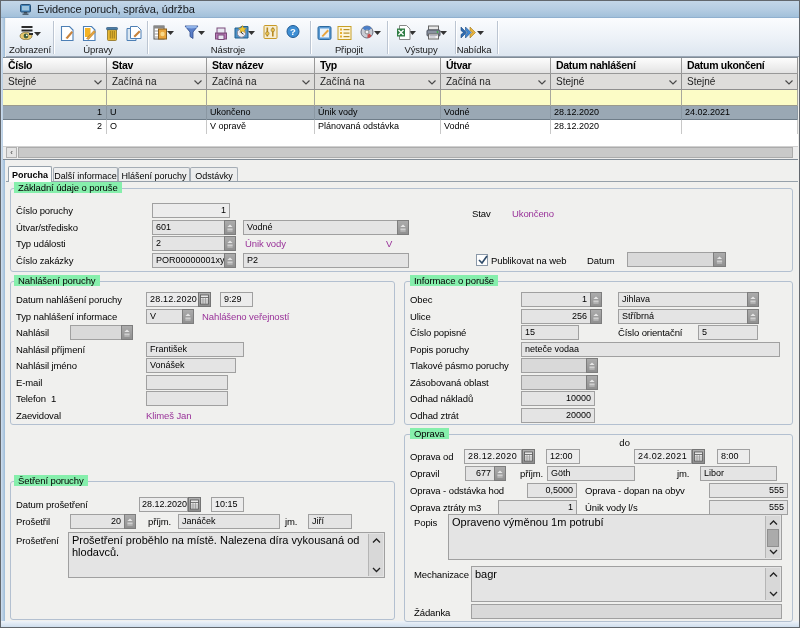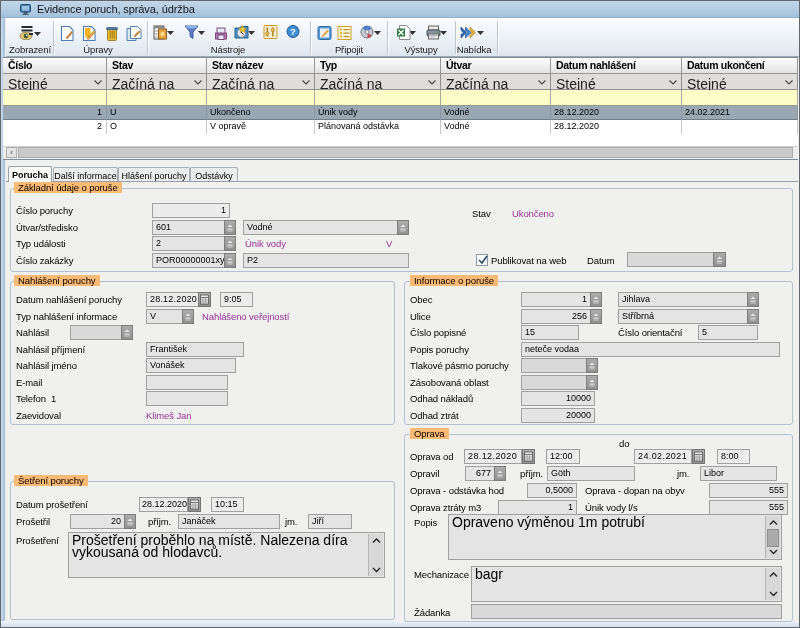--- a/index.html
+++ b/index.html
@@ -6,29 +6,29 @@
 .abs{position:absolute;}
 .lbl{position:absolute;font-size:9.5px;letter-spacing:-0.1px;white-space:nowrap;}
 .pur{color:#993299;}
 .tb{position:absolute;background:#e4e4e4;border:1px solid #a0a0a0;font-size:9px;line-height:13px;padding:0 3px;white-space:nowrap;overflow:hidden;height:15px;}
 .tb.lt{background:#ececec;}
 .tb.gy{background:#d9d9d9;}
 .tb.ra{text-align:right;}
 .spin{position:absolute;background:linear-gradient(#acacac,#909090);border:1px solid #7d7d7d;height:15px;}
 .cal{position:absolute;background:linear-gradient(#b0b0b0,#8f8f8f);border:1px solid #757575;height:15px;}
 .grp{position:absolute;border:1px solid #b3c0d0;border-radius:3px;}
-.glab{position:absolute;background:#fdba74;padding:0 4px;font-size:9.5px;letter-spacing:-0.1px;white-space:nowrap;}
-.ta{position:absolute;background:#e4e4e4;border:1px solid #a0a0a0;font-size:14px;line-height:12px;padding:1px 3px;}
+.glab{position:absolute;background:#86efac;padding:0 4px;font-size:9.5px;letter-spacing:-0.1px;white-space:nowrap;}
+.ta{position:absolute;background:#e4e4e4;border:1px solid #a0a0a0;font-size:11px;line-height:12px;padding:1px 3px;}
 .sb{position:absolute;top:1px;bottom:1px;right:1px;width:15px;background:#d8d8d8;border-left:1px solid #b5b5b5;}
 .sb .up,.sb .dn{position:absolute;left:0;width:100%;height:13px;text-align:center;color:#111;}
 .sb svg{display:block;margin:4px auto 0;}
 .sb .up{top:0;} .sb .dn{bottom:0;}
 .sb .th{position:absolute;left:1px;right:1px;top:13px;height:18px;background:#ababab;border:1px solid #8f8f8f;}
 .hdcell{position:absolute;top:0;height:15px;border-right:1px solid #989898;font-weight:bold;font-size:10.5px;letter-spacing:-0.3px;padding:1px 0 0 5px;}
-.ficell{position:absolute;top:0;height:16px;border-right:1px solid #8f8f8f;padding:2px 0 0 5px;font-size:14px;color:#222;}
+.ficell{position:absolute;top:0;height:16px;border-right:1px solid #8f8f8f;padding:2px 0 0 5px;font-size:10px;color:#222;}
 .yecell{position:absolute;top:0;height:18px;border-right:1px solid #a8a89c;}
 .r1cell{position:absolute;top:0;height:14px;border-right:1px solid #8a97a2;padding:1px 4px 0 3px;font-size:9px;}
 .r2cell{position:absolute;top:0;height:14px;border-right:1px solid #c8c8c8;padding:1px 4px 0 3px;font-size:9px;}
 </style></head><body>
 <div class="abs" style="left:0;top:0;width:800px;height:628px;border:1px solid #62676d;"></div>
 <div class="abs" style="left:1px;top:1px;width:798px;height:17px;background:linear-gradient(#c3d6e8,#b4cce2 55%,#a2c0da);border-bottom:1px solid #90b0cf;"></div>
 <svg class="abs" style="left:20px;top:4px" width="11" height="11">
     <rect x="0.5" y="0.5" width="10" height="7.5" rx="1" fill="#4585ba" stroke="#274f74"></rect>
     <rect x="2" y="2" width="7" height="4.5" fill="#9cc3dd"></rect>
     <rect x="3.8" y="8" width="3.4" height="1.6" fill="#3a4a58"></rect>
@@ -296,21 +296,21 @@
 <div class="lbl " style="left:16px;top:294px;">Datum nahlášení poruchy</div>
 <div class="tb lt" style="left:146px;top:292px;width:53px;letter-spacing:0.2px;">28.12.2020</div>
 <div class="cal" style="left:198px;top:292px;width:13px;"><svg width="11" height="13" viewBox="0 0 11 13">
       <rect x="1.5" y="2" width="8" height="9" fill="#e8e8e8" stroke="#555" stroke-width="0.8"></rect>
       <line x1="1.5" y1="4.5" x2="9.5" y2="4.5" stroke="#555" stroke-width="0.8"></line>
       <line x1="4" y1="4.5" x2="4" y2="11" stroke="#888" stroke-width="0.6"></line>
       <line x1="6.5" y1="4.5" x2="6.5" y2="11" stroke="#888" stroke-width="0.6"></line>
       <line x1="1.5" y1="7" x2="9.5" y2="7" stroke="#888" stroke-width="0.6"></line>
       <line x1="1.5" y1="9" x2="9.5" y2="9" stroke="#888" stroke-width="0.6"></line>
     </svg></div>
-<div class="tb lt" style="left:220px;top:292px;width:33px;">9:05</div>
+<div class="tb lt" style="left:220px;top:292px;width:33px;">9:29</div>
 <div class="lbl " style="left:16px;top:311px;">Typ nahlášení informace</div>
 <div class="tb " style="left:146px;top:309px;width:37px;">V</div>
 <div class="spin" style="left:182px;top:309px;width:12px;"><svg width="10" height="13" viewBox="0 0 10 13">
       <path d="M2.4 6 L5 3.4 L7.6 6 Z" fill="#e6e6e6"></path>
       <rect x="2.4" y="7.6" width="5.2" height="1.1" fill="#e6e6e6"></rect>
       <rect x="2.4" y="9.4" width="5.2" height="1.1" fill="#c9c9c9"></rect>
     </svg></div>
 <div class="lbl pur" style="left:202px;top:311px;">Nahlášeno veřejností</div>
 <div class="lbl " style="left:16px;top:327px;">Nahlásil</div>
 <div class="tb gy" style="left:70px;top:325px;width:52px;"></div>
@@ -424,21 +424,21 @@
 <div class="tb lt" style="left:464px;top:449px;width:58px;letter-spacing:0.4px;padding:0 3px;">28.12.2020</div>
 <div class="cal" style="left:522px;top:449px;width:13px;"><svg width="11" height="13" viewBox="0 0 11 13">
       <rect x="1.5" y="2" width="8" height="9" fill="#e8e8e8" stroke="#555" stroke-width="0.8"></rect>
       <line x1="1.5" y1="4.5" x2="9.5" y2="4.5" stroke="#555" stroke-width="0.8"></line>
       <line x1="4" y1="4.5" x2="4" y2="11" stroke="#888" stroke-width="0.6"></line>
       <line x1="6.5" y1="4.5" x2="6.5" y2="11" stroke="#888" stroke-width="0.6"></line>
       <line x1="1.5" y1="7" x2="9.5" y2="7" stroke="#888" stroke-width="0.6"></line>
       <line x1="1.5" y1="9" x2="9.5" y2="9" stroke="#888" stroke-width="0.6"></line>
     </svg></div>
 <div class="tb lt" style="left:546px;top:449px;width:34px;">12:00</div>
-<div class="lbl " style="left:619px;top:438px;">do</div>
+<div class="lbl " style="left:619px;top:438px;font-family:Liberation Mono, monospace;">do</div>
 <div class="tb lt" style="left:634px;top:449px;width:58px;letter-spacing:0.4px;padding:0 3px;">24.02.2021</div>
 <div class="cal" style="left:692px;top:449px;width:13px;"><svg width="11" height="13" viewBox="0 0 11 13">
       <rect x="1.5" y="2" width="8" height="9" fill="#e8e8e8" stroke="#555" stroke-width="0.8"></rect>
       <line x1="1.5" y1="4.5" x2="9.5" y2="4.5" stroke="#555" stroke-width="0.8"></line>
       <line x1="4" y1="4.5" x2="4" y2="11" stroke="#888" stroke-width="0.6"></line>
       <line x1="6.5" y1="4.5" x2="6.5" y2="11" stroke="#888" stroke-width="0.6"></line>
       <line x1="1.5" y1="7" x2="9.5" y2="7" stroke="#888" stroke-width="0.6"></line>
       <line x1="1.5" y1="9" x2="9.5" y2="9" stroke="#888" stroke-width="0.6"></line>
     </svg></div>
 <div class="tb lt" style="left:717px;top:449px;width:33px;">8:00</div>

